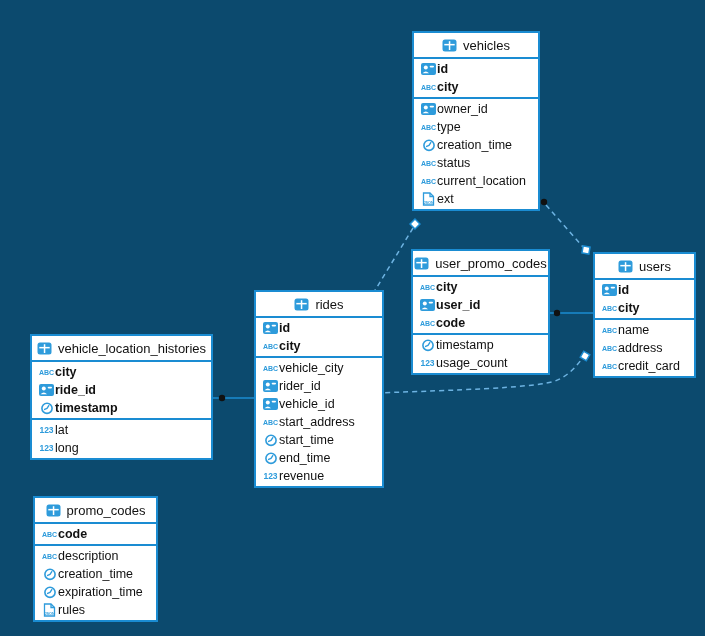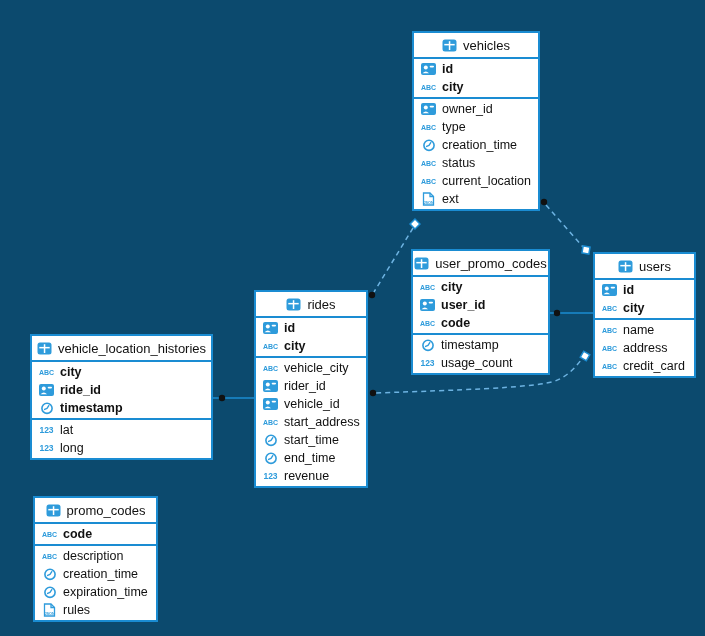--- a/index.html
+++ b/index.html
@@ -19,21 +19,21 @@
     border:2px solid var(--accent); box-sizing:border-box;
   }
   .thead {
     height:24px; display:flex; align-items:center; justify-content:center;
     gap:6px; border-bottom:2px solid var(--accent);
     font-size:13px; color:#111; white-space:nowrap;
   }
   .sec { padding:1px 0; }
   .sec.pk { border-bottom:2px solid var(--accent); }
   .row {
-    height:18px; display:flex; align-items:center; gap:5px;
+    height:18px; display:flex; align-items:center; 
     padding:0 6px; font-size:12.5px; color:#111; white-space:nowrap;
   }
   .row.pk .cname { font-weight:bold; }
   .ticon {
     width:17px; flex:0 0 17px; display:flex; align-items:center; justify-content:center;
     color:var(--icon);
   }
   .hicon { display:flex; align-items:center; color:var(--icon); }
   .abc { color:var(--icon); font-weight:bold; font-size:7px; letter-spacing:0; }
   .num { color:var(--icon); font-weight:bold; font-size:8.5px; }
@@ -237,21 +237,21 @@
             <span class="cname">address</span>
           </div>
           <div class="row ">
             <span class="ticon">
               <span class="abc">ABC</span>
             </span>
             <span class="cname">credit_card</span>
           </div>
         </div>
       </div>
-      <div class="table-card" style="left:254px;top:290px;width:114px;">
+      <div class="table-card" style="left:254px;top:290px;width:130px;">
         <div class="thead">
           <span class="hicon">
             <svg width="15" height="13" viewBox="0 0 15 13">
               <rect x="0.5" y="0.5" width="14" height="12" rx="2.5" fill="currentColor"></rect>
               <rect x="2.3" y="4.9" width="10.4" height="1.5" fill="#fff"></rect>
               <rect x="6.8" y="2.2" width="1.5" height="8.8" fill="#fff"></rect>
             </svg>
           </span>
           <span>rides</span>
         </div>

